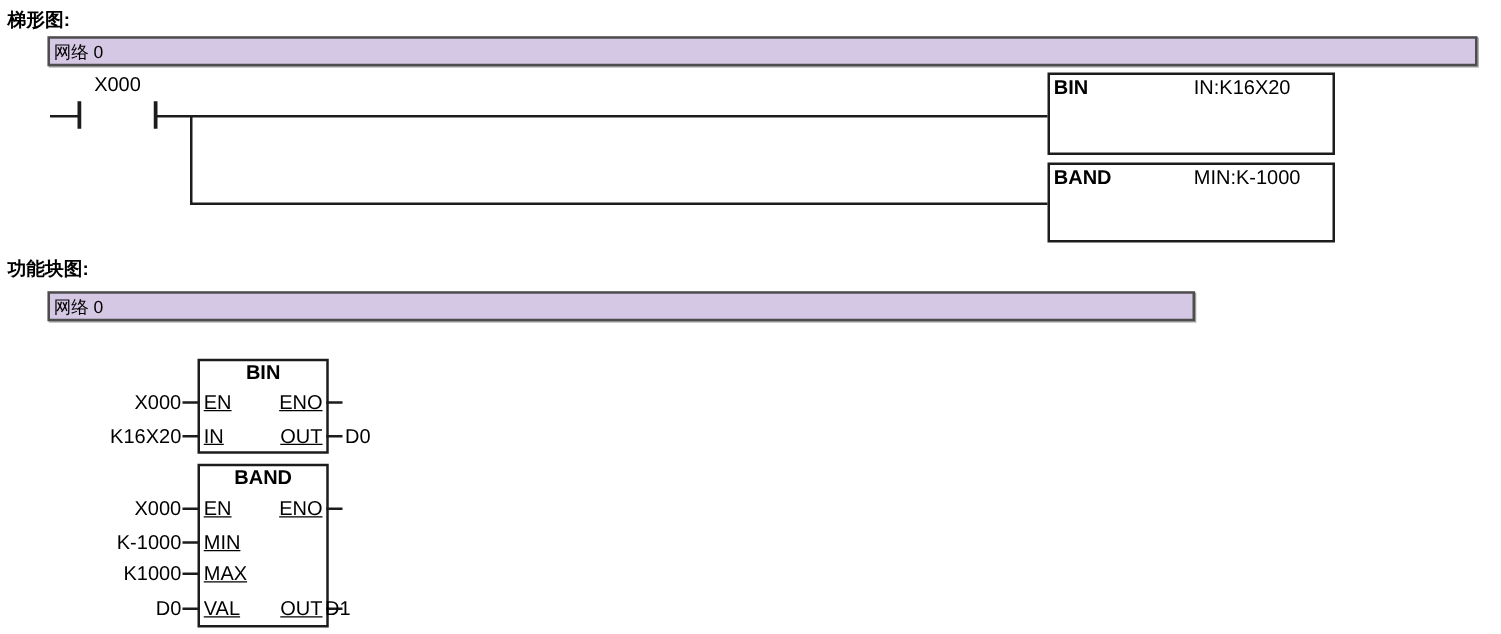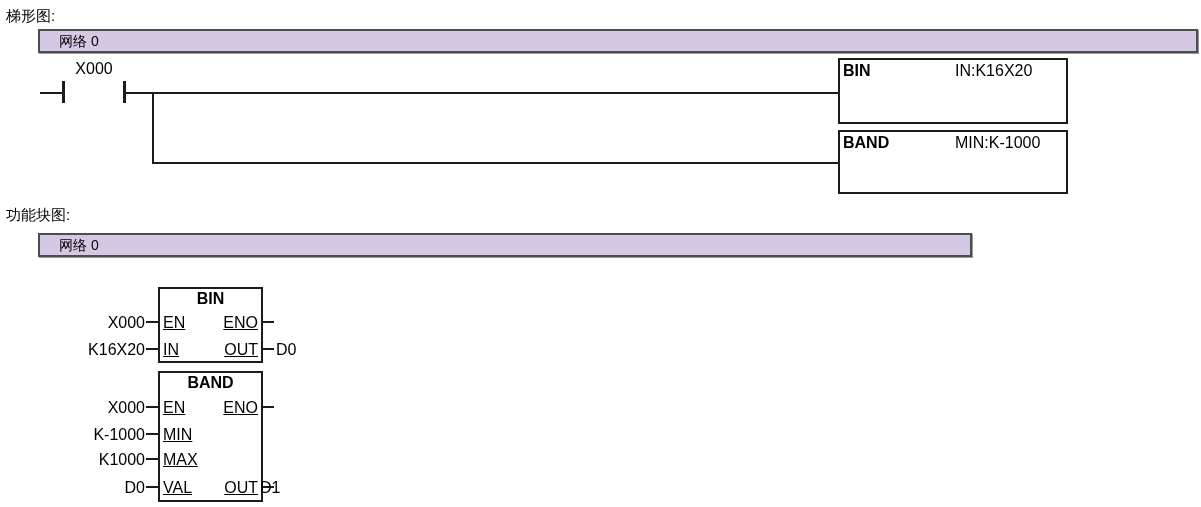--- a/index.html
+++ b/index.html
@@ -8,26 +8,26 @@
     --network-shadow:#9a9a9a;
     --wire:#1c1c1c;
     --block-border:#1c1c1c;
     --text:#000000;
   }
   html,body{margin:0;padding:0;background:#ffffff;}
   .screen{
     position:relative;width:1201px;height:507px;background:#ffffff;overflow:hidden;
     font-family:"Liberation Sans","DejaVu Sans",sans-serif;color:var(--text);
   }
-  .section-label{position:absolute;font-size:15px;font-weight:normal;white-space:nowrap;text-align:center;}
+  .section-label{position:absolute;font-size:15px;font-weight:bold;white-space:nowrap;text-align:center;}
   .network-bar{
     position:absolute;height:20px;background:var(--network-fill);
     border:2px solid var(--network-border);
     box-shadow:1px 1px 0 var(--network-shadow);
-    font-size:14px;line-height:20px;padding-left:19px;white-space:nowrap;
+    font-size:14px;line-height:20px;padding-left:3px;white-space:nowrap;
   }
   .hline{position:absolute;height:2px;background:var(--wire);}
   .vline{position:absolute;width:2px;background:var(--wire);}
   .tick{position:absolute;width:3px;height:22px;background:var(--wire);}
   .contact-group{position:absolute;left:62px;top:60px;width:64px;height:45px;}
   .contact-label{position:absolute;left:2px;top:0;width:60px;text-align:center;font-size:16px;white-space:nowrap;}
   .lblock{
     position:absolute;background:#ffffff;border:2px solid var(--block-border);
     box-sizing:border-box;font-size:16px;
   }

